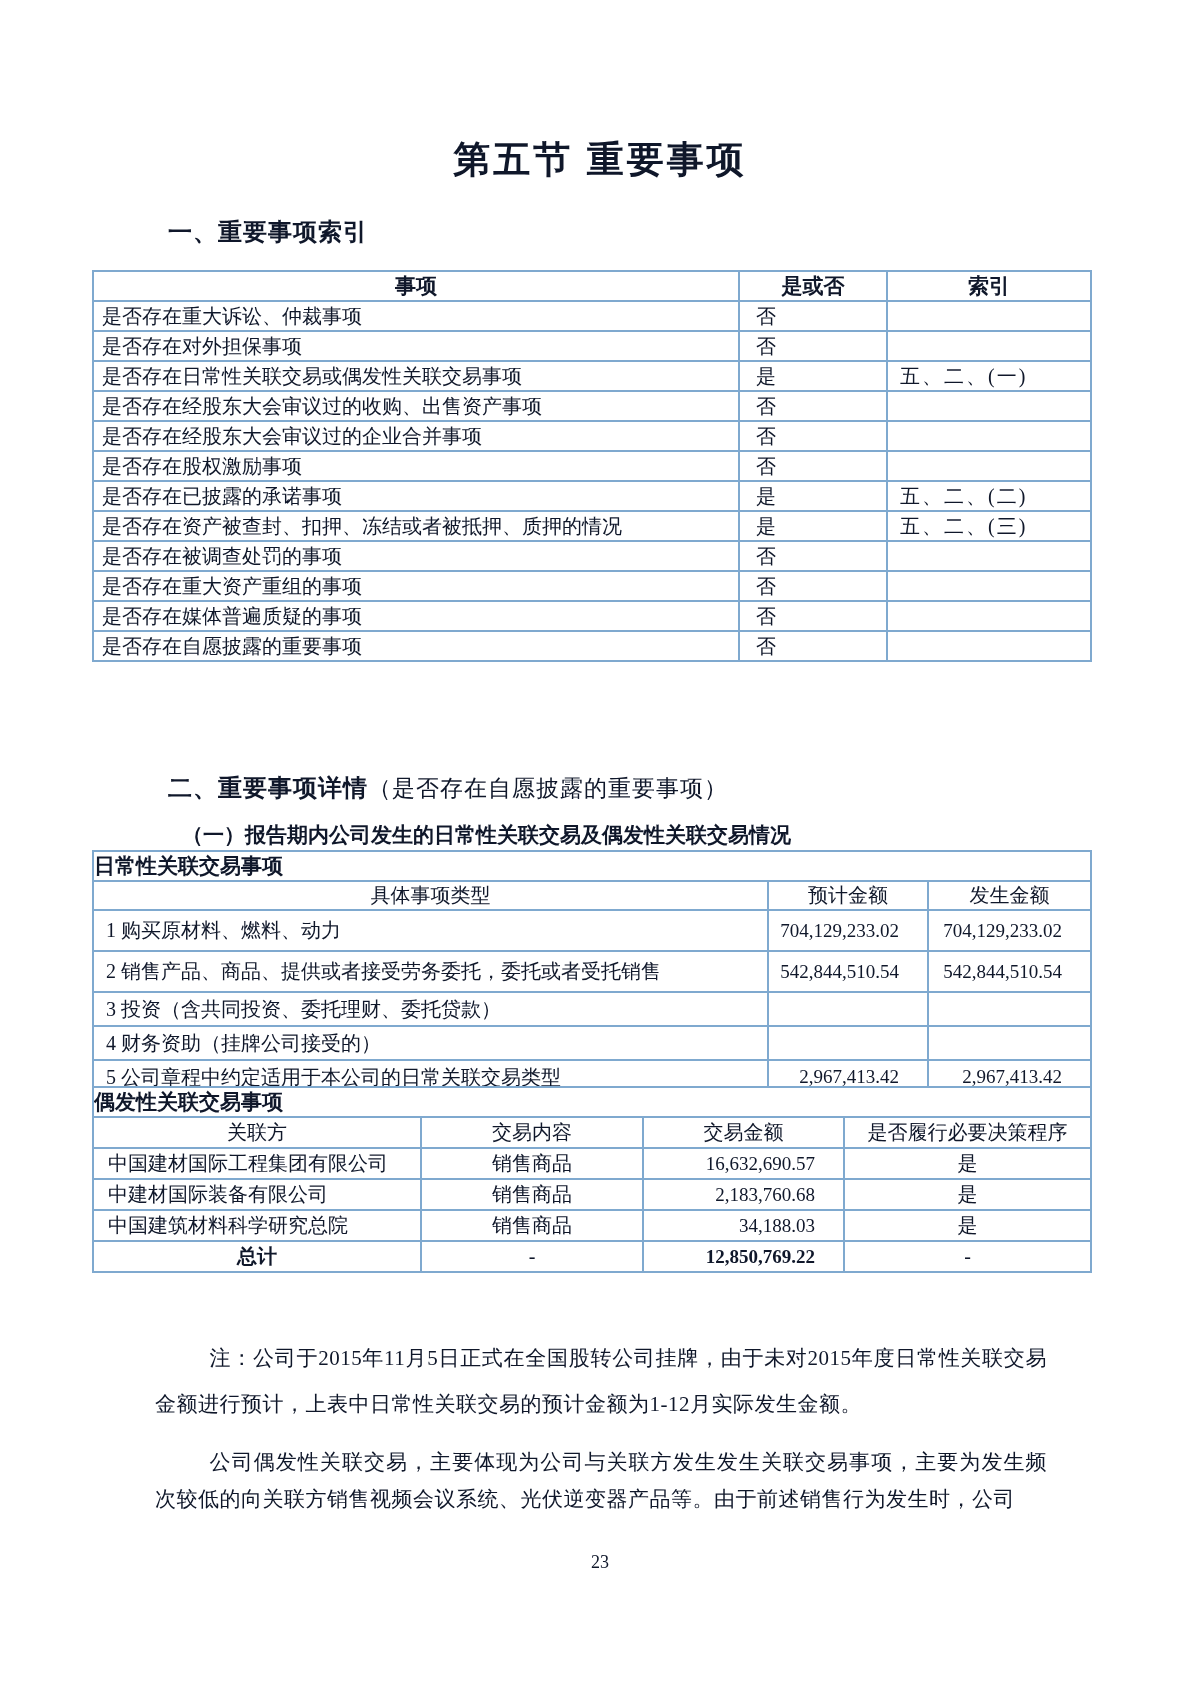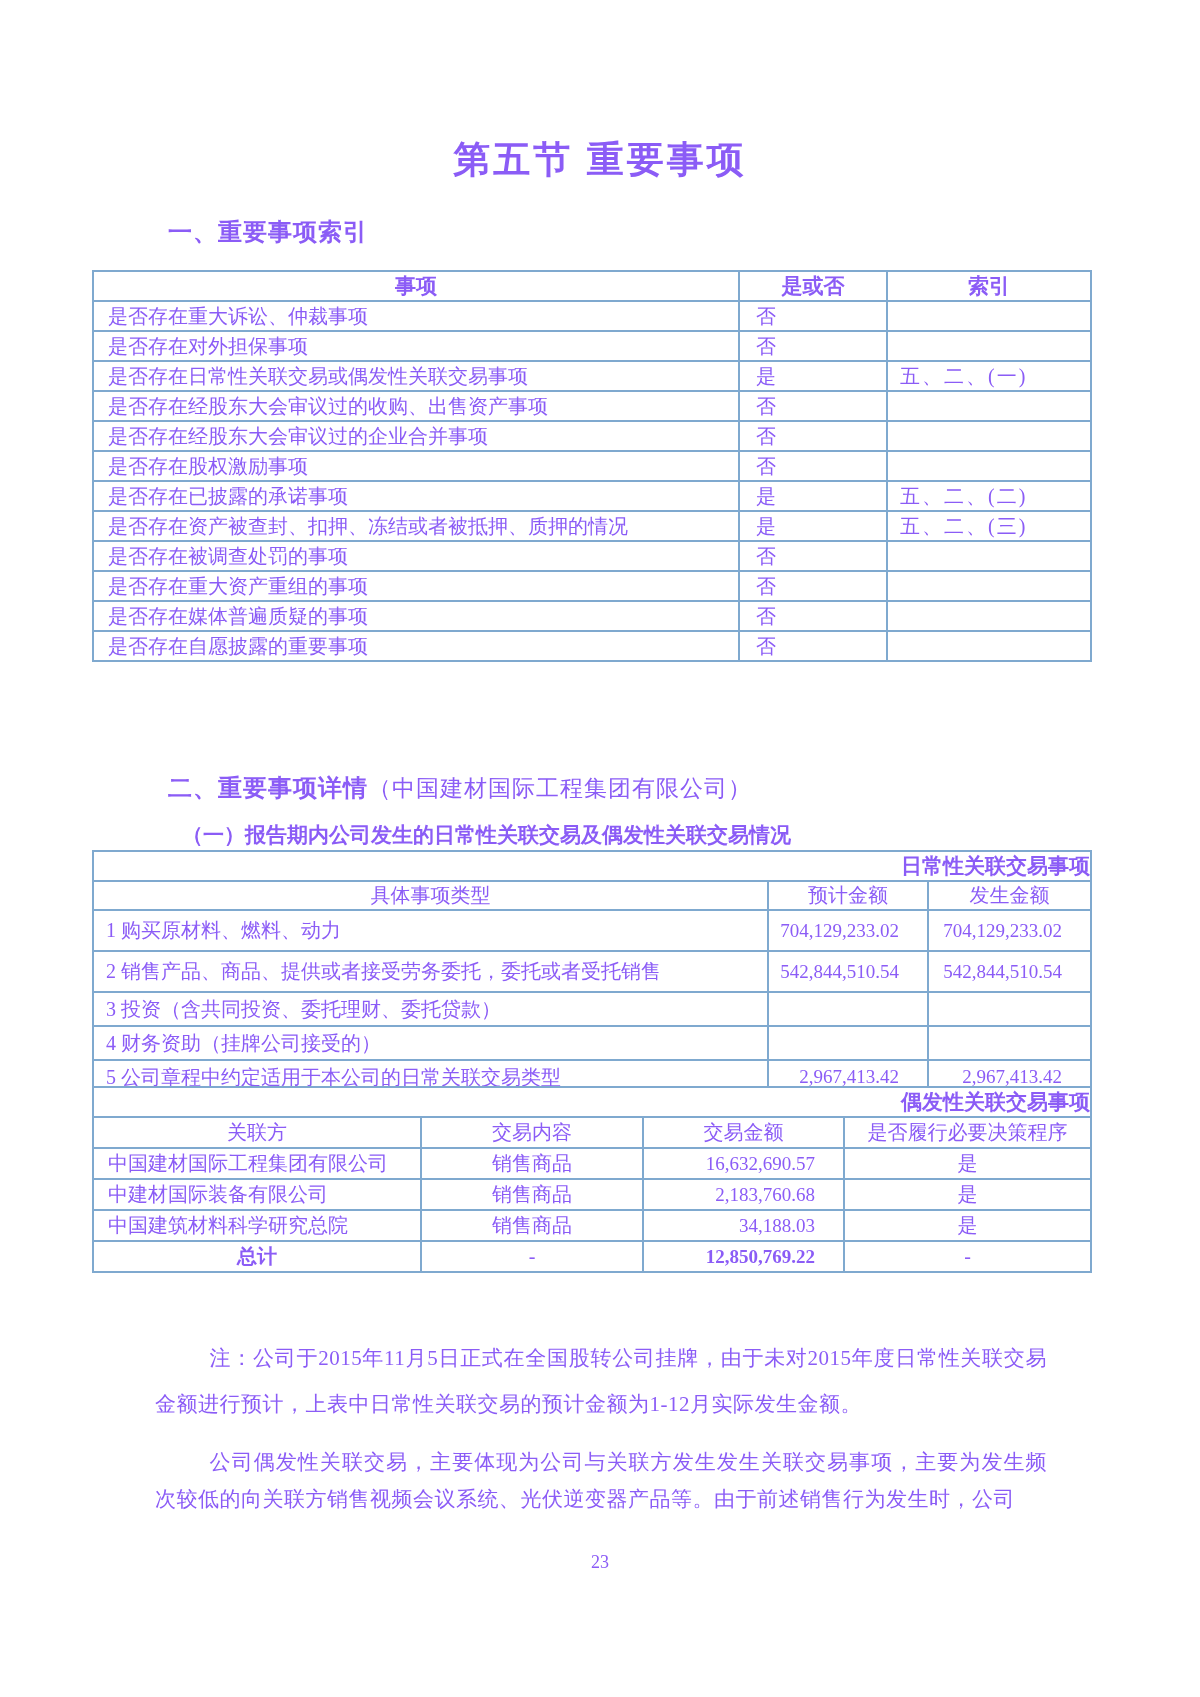--- a/index.html
+++ b/index.html
@@ -2,21 +2,21 @@
 <html><head>
 <meta charset="utf-8">
 <style>
   html,body{margin:0;padding:0;background:#e8e8e8;}
   .page{
     position:relative;
     width:1200px;height:1697px;
     margin:0 auto;
     background:#ffffff;
     font-family:"Liberation Serif","DejaVu Serif",serif;
-    color:#8b5cf6;
+    color:#0f172a;
     overflow:hidden;
   }
   
   .doc-title{
     position:absolute;top:138px;left:0;width:100%;
     text-align:center;
     font-family:"Liberation Sans","DejaVu Sans",sans-serif;
     font-weight:700;font-size:37px;line-height:44px;letter-spacing:3px;
   }
   .h1,.h2{
@@ -45,27 +45,27 @@
     padding:0;
   }
   
   .t1{top:270px;}
   .t1 th{
     height:28px;text-align:center;
     font-family:"Liberation Sans","DejaVu Sans",sans-serif;
     font-weight:700;font-size:21px;
   }
   .t1 td{height:28px;}
-  .t1 .c1{padding-left:14px;}
+  .t1 .c1{padding-left:8px;}
   .t1 .c2{padding-left:16px;}
   .t1 .c3{padding-left:12px;letter-spacing:2px;}
   
   .t2{top:850px;}
   .t2 .span-h,.t3 .span-h{
-    height:27px;text-align:right;
+    height:27px;text-align:left;
     font-family:"Liberation Sans","DejaVu Sans",sans-serif;
     font-weight:700;font-size:21px;margin-left:16px;
   }
   .t2 th,.t3 th{height:27px;text-align:center;font-weight:400;font-size:20px;}
   .t2 .item{padding-left:12px;}
   .t2 .amt,.t3 .amt{text-align:right;padding-right:28px;font-size:19px;}
   .t2 .r-tall td{height:39px;}
   .t2 .r-med td{height:32px;}
   .t2 .total td{height:26px;font-weight:700;}
   .t2 .total .lbl,.t3 .total .lbl{text-align:center;font-size:20px;}
@@ -170,21 +170,21 @@
           <td class="c3"></td>
         </tr>
       <tr>
           <td class="c1">是否存在自愿披露的重要事项</td>
           <td class="c2">否</td>
           <td class="c3"></td>
         </tr>
     </tbody>
   </table>
 
-  <div class="h2"><span>二、重要事项详情</span><span class="paren">（中国建材国际工程集团有限公司）</span></div>
+  <div class="h2"><span>二、重要事项详情</span><span class="paren">（是否存在自愿披露的重要事项）</span></div>
 
   <div class="h3">（一）报告期内公司发生的日常性关联交易及偶发性关联交易情况</div>
 
   <table class="t2">
     <colgroup>
         <col style="width:675px">
         <col style="width:160px">
         <col style="width:163px">
       </colgroup>
     <tbody>

